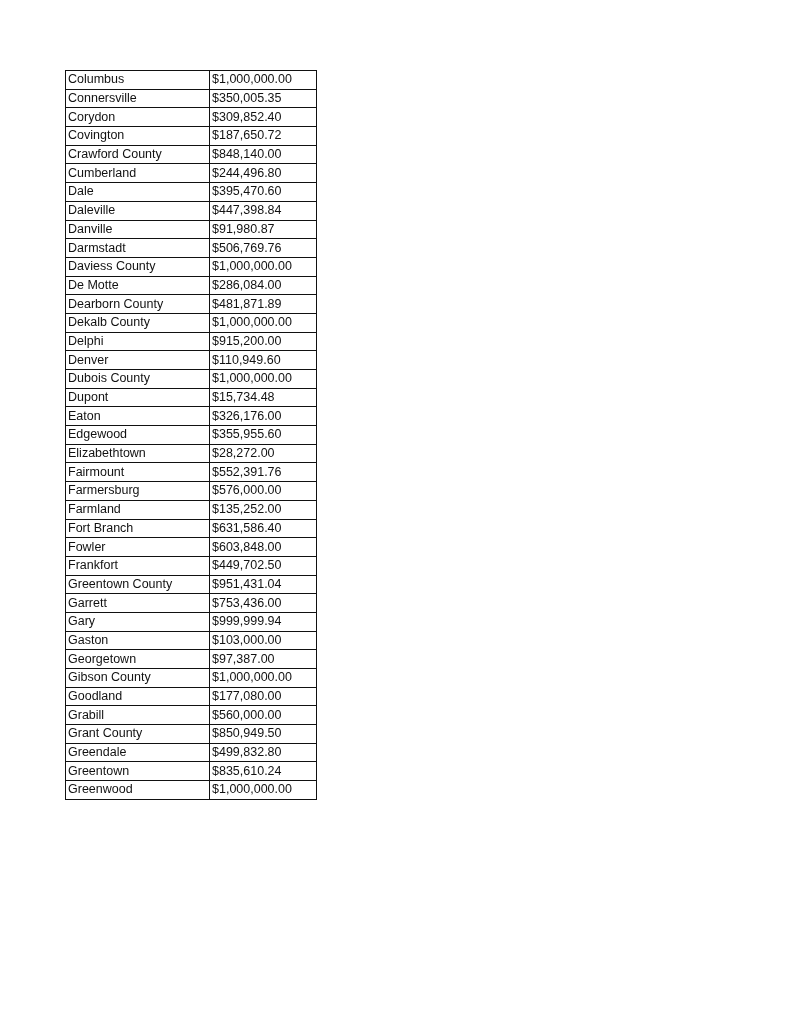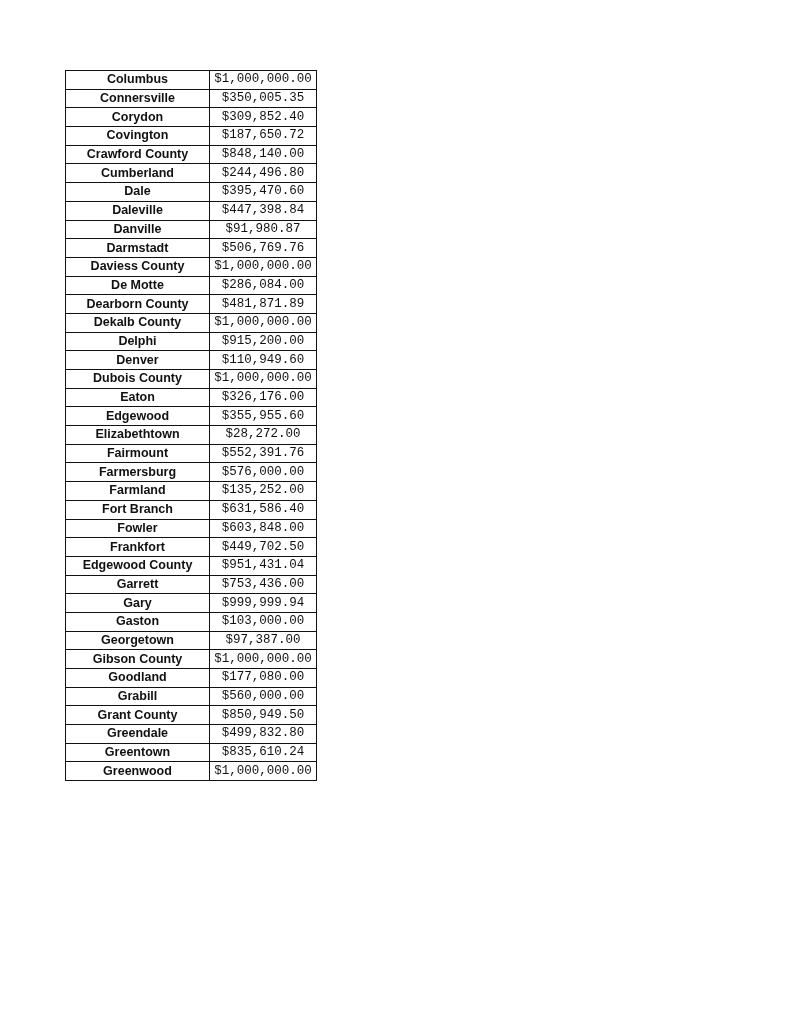--- a/index.html
+++ b/index.html
@@ -16,22 +16,22 @@
     border: 1.5px solid #111;
   }
   table.grid td {
     border: 1px solid #111;
     height: 18.7px;
     padding: 0 2px;
     line-height: 17px;
     white-space: nowrap;
     box-sizing: border-box;
   }
-  td.name { width: 144px; text-align: center; font-weight: bold; }
-  td.amount { width: 107px; text-align: center; font-family: Liberation Mono, monospace; }
+  td.name { width: 144px; text-align: left; }
+  td.amount { width: 107px; text-align: left; }
 </style>
 </head>
 <body>
 
 <div class="page">
   <table class="grid">
     <tbody id="grid-body">
         <tr>
           <td class="name">Columbus</td>
           <td class="amount">$1,000,000.00</td>
@@ -94,20 +94,24 @@
         </tr>
         <tr>
           <td class="name">Denver</td>
           <td class="amount">$110,949.60</td>
         </tr>
         <tr>
           <td class="name">Dubois County</td>
           <td class="amount">$1,000,000.00</td>
         </tr>
         <tr>
+          <td class="name">Dupont</td>
+          <td class="amount">$15,734.48</td>
+        </tr>
+        <tr>
           <td class="name">Eaton</td>
           <td class="amount">$326,176.00</td>
         </tr>
         <tr>
           <td class="name">Edgewood</td>
           <td class="amount">$355,955.60</td>
         </tr>
         <tr>
           <td class="name">Elizabethtown</td>
           <td class="amount">$28,272.00</td>
@@ -130,21 +134,21 @@
         </tr>
         <tr>
           <td class="name">Fowler</td>
           <td class="amount">$603,848.00</td>
         </tr>
         <tr>
           <td class="name">Frankfort</td>
           <td class="amount">$449,702.50</td>
         </tr>
         <tr>
-          <td class="name">Edgewood County</td>
+          <td class="name">Greentown County</td>
           <td class="amount">$951,431.04</td>
         </tr>
         <tr>
           <td class="name">Garrett</td>
           <td class="amount">$753,436.00</td>
         </tr>
         <tr>
           <td class="name">Gary</td>
           <td class="amount">$999,999.94</td>
         </tr>

